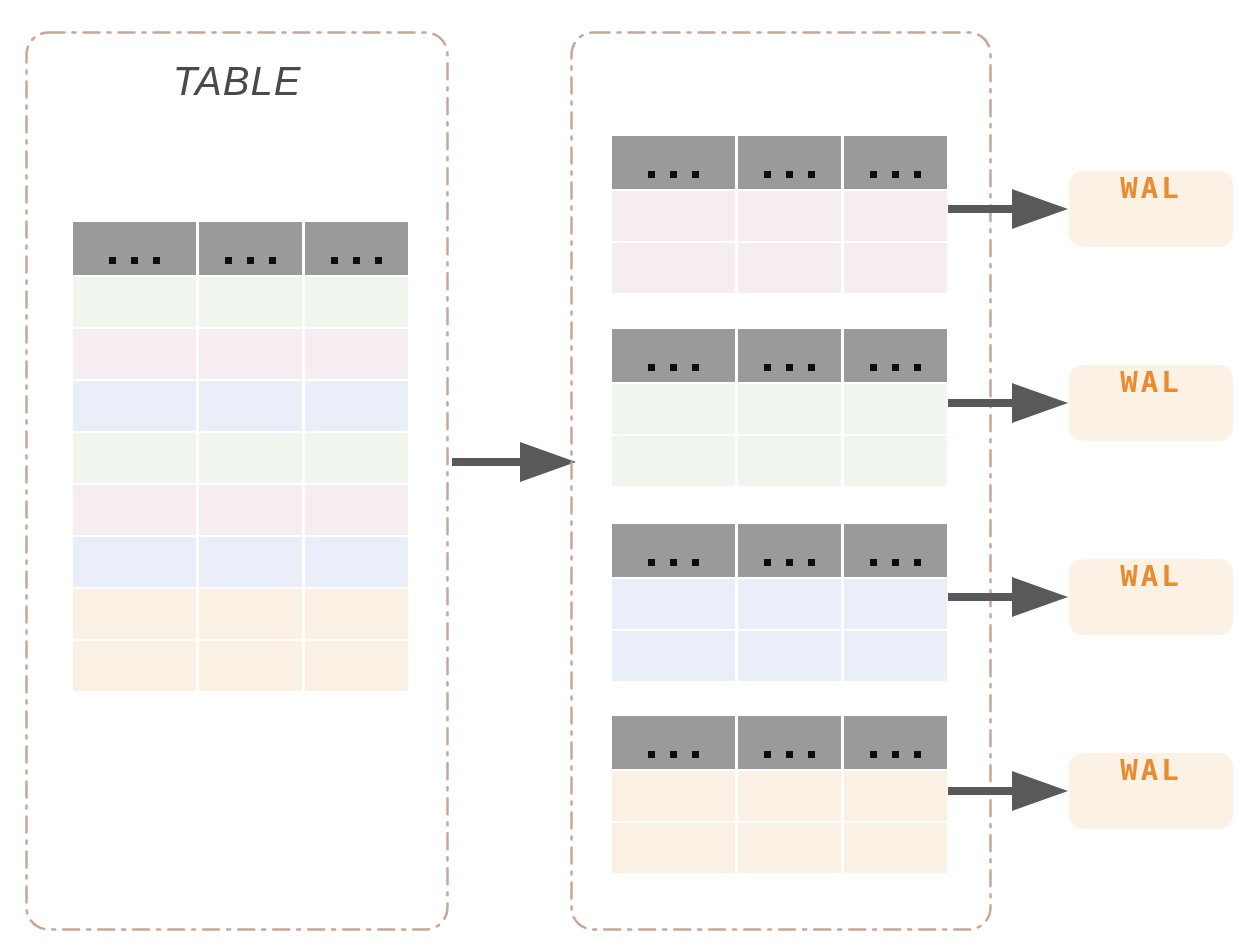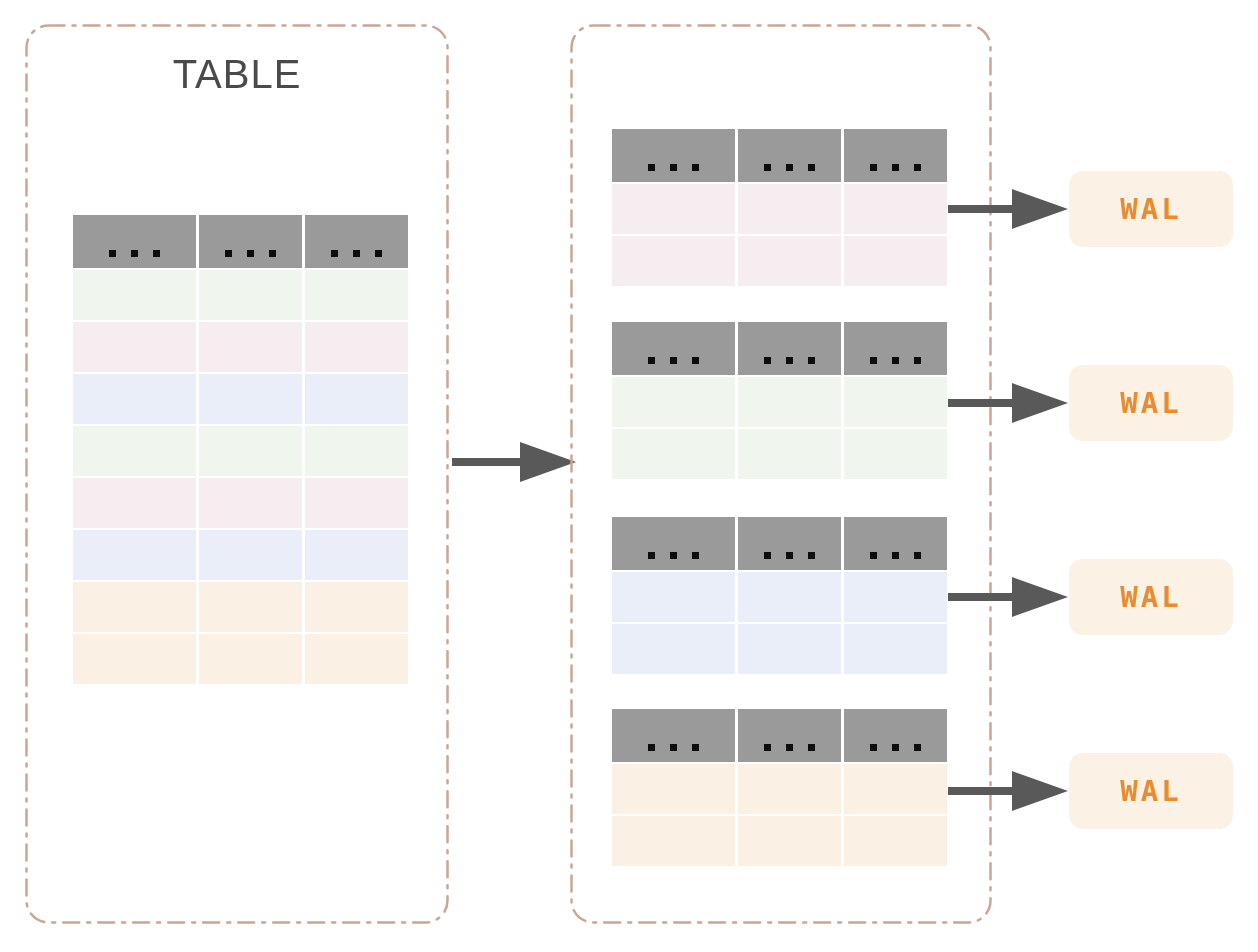--- a/index.html
+++ b/index.html
@@ -7,21 +7,21 @@
 
   .canvas {
     position: relative;
     width: 1258px;
     height: 952px;
     background: var(--bg, #ffffff);
     overflow: hidden;
   }
 
   
-  .panel { position: absolute; top: 24px; }
+  .panel { position: absolute; top: 31px; font-style: italic; }
   .left-panel  { left: 25px;  width: 424px; height: 900px; }
   .right-panel { left: 570px; width: 422px; height: 900px; }
   .panel-border { position: absolute; left: 0; top: 0; }
   .panel-border rect {
     fill: none;
     stroke: var(--border, #c8a796);
     stroke-width: 2.5;
     stroke-dasharray: 16 8 3 8;
     stroke-linecap: round;
   }
@@ -71,21 +71,21 @@
 
   
   .wal-box {
     position: absolute;
     left: 1069px;
     width: 164px;
     height: 76px;
     background: var(--wal-bg, #fbf2e5);
     border-radius: 14px;
     display: flex;
-    align-items: center;
+    align-items: flex-start;
     justify-content: center;
   }
   .wal-box-1 { top: 171px; }
   .wal-box-2 { top: 365px; }
   .wal-box-3 { top: 559px; }
   .wal-box-4 { top: 753px; }
   .wal-label {
     font-family: "DejaVu Sans Mono", monospace;
     font-weight: bold;
     font-size: 29px;

